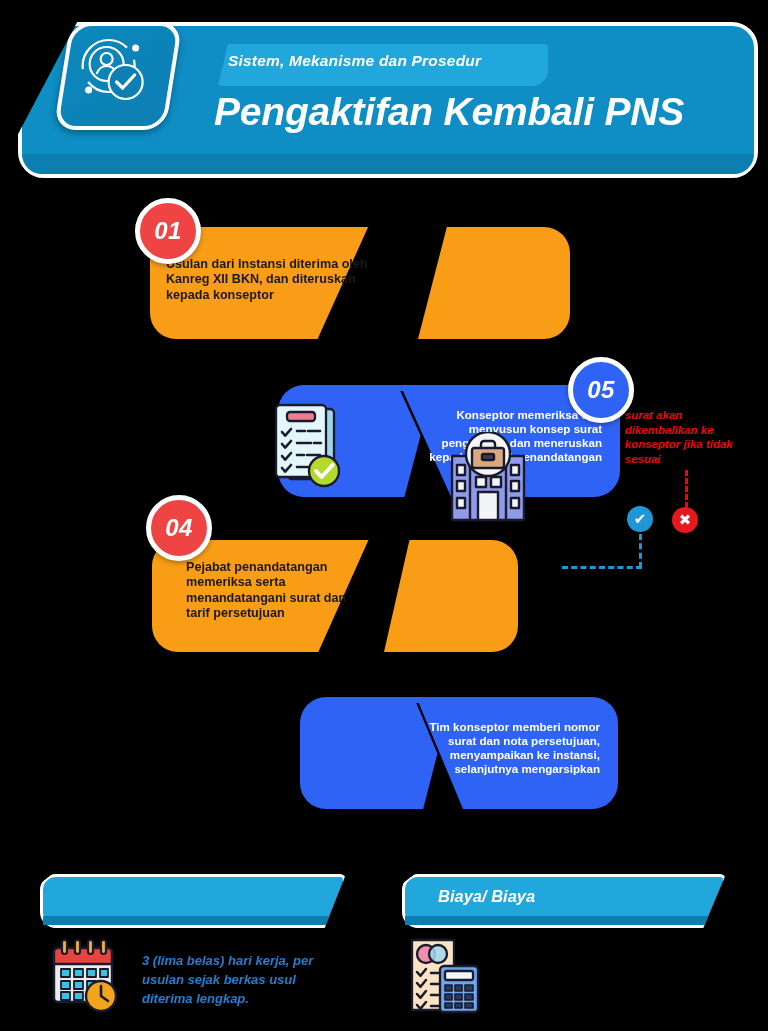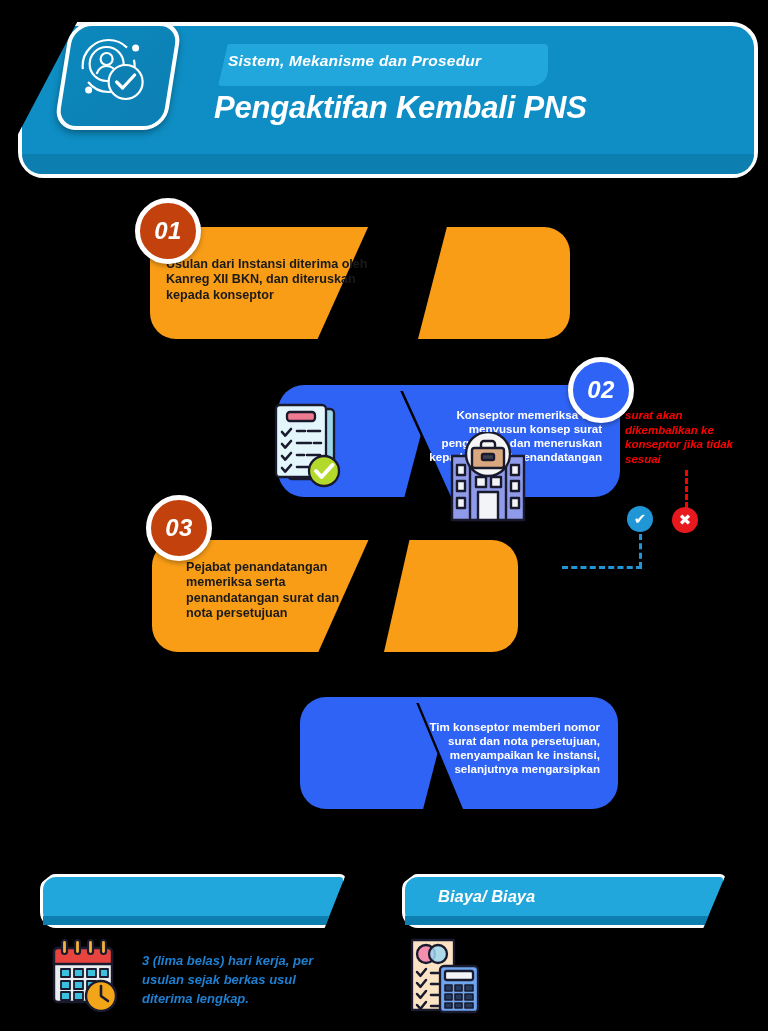--- a/index.html
+++ b/index.html
@@ -29,21 +29,21 @@
     background:#22a7dd;border-radius:4px 4px 16px 4px;
     clip-path:polygon(3% 0%,100% 0%,100% 100%,0% 100%);
   }
   .hdr-sub{
     position:absolute;left:228px;top:52px;width:330px;
     color:#ffffff;font-size:15.5px;font-weight:bold;font-style:italic;
     letter-spacing:.2px;white-space:nowrap;
   }
   .hdr-title{
     position:absolute;left:214px;top:90px;width:520px;
-    color:#ffffff;font-size:31px;font-weight:bold;font-style:italic;
+    color:#ffffff;font-size:39px;font-weight:bold;font-style:italic;
     letter-spacing:-.2px;white-space:nowrap;
   }
   .hdr-logo{
     position:absolute;left:62px;top:22px;width:104px;height:100px;
     background:linear-gradient(135deg,#0b88bd,#0d7fb3);
     border:4px solid #fff;border-radius:22px;
     transform:skewX(-9deg);
     box-shadow:0 3px 7px rgba(0,0,0,.35);
   }
   .hdr-logo svg{transform:skewX(9deg);}
@@ -59,21 +59,21 @@
   .txt{position:absolute;font-weight:bold;line-height:1.22;}
 
   .num-badge{
     position:absolute;width:56px;height:56px;border-radius:50%;
     border:5px solid #ffffff;
     display:flex;align-items:center;justify-content:center;
     color:#ffffff;font-size:24px;font-weight:bold;font-style:italic;
     letter-spacing:.5px;z-index:6;
     box-shadow:0 2px 5px rgba(0,0,0,.3);
   }
-  .num-orange{background:#c2410c;}
+  .num-orange{background:#ef4444;}
   .num-blue{background:#2f63f5;}
 
   .icon-box{position:absolute;z-index:5;}
 
   
   .orange-main{
     background:#f99d17;
     clip-path:polygon(0 0, 82% 0, 63% 100%, 0 100%);
     border-radius:26px 0 0 26px;
   }
@@ -203,21 +203,21 @@
   <div class="step" style="left:0;top:360px;width:768px;height:160px;">
     <div class="panel drop" style="left:278px;top:25px;width:156px;">
       <div class="body blue-left"></div>
     </div>
     <div class="panel drop" style="left:352px;top:25px;width:268px;">
       <div class="body blue-main"></div>
     </div>
 
     <div class="txt" style="left:406px;top:48px;width:196px;color:#ffffff;font-size:11.6px;text-align:right;">Konseptor memeriksa dan menyusun konsep surat pengaktifan dan meneruskan kepada pejabat penandatangan</div>
 
-    <div class="num-badge num-blue" style="left:568px;top:-3px;">02</div>
+    <div class="num-badge num-blue" style="left:568px;top:-3px;">05</div>
 
     <div class="icon-box" style="left:270px;top:39px;">
       <svg width="78" height="92" viewBox="0 0 78 92">
         <g stroke="#1a1a2e" stroke-width="2.3" stroke-linejoin="round">
           <rect x="18" y="10" width="46" height="70" rx="4" fill="#9ed8e8"></rect>
           <rect x="6" y="6" width="50" height="72" rx="4" fill="#e3f6fb"></rect>
           <rect x="17" y="13" width="28" height="9" rx="3" fill="#ef7b91"></rect>
           <g stroke-width="2.6" fill="none" stroke-linecap="round">
             <path d="M12 33l3.2 3.6L21 30"></path>
             <path d="M12 45l3.2 3.6L21 42"></path>
@@ -245,23 +245,23 @@
   </div>
 
   <div class="step" style="left:0;top:500px;width:768px;height:170px;">
     <div class="panel drop" style="left:152px;top:40px;width:264px;">
       <div class="body orange-main"></div>
     </div>
     <div class="panel drop" style="left:384px;top:40px;width:134px;">
       <div class="body orange-right"></div>
     </div>
 
-    <div class="txt" style="left:186px;top:60px;width:180px;color:#1a1a1a;font-size:12.6px;">Pejabat penandatangan memeriksa serta penandatangan surat dan nota persetujuan</div>
-
-    <div class="num-badge num-orange" style="left:146px;top:-5px;">03</div>
+    <div class="txt" style="left:186px;top:60px;width:180px;color:#1a1a1a;font-size:12.6px;">Pejabat penandatangan memeriksa serta menandatangani surat dan tarif persetujuan</div>
+
+    <div class="num-badge num-orange" style="left:146px;top:-5px;">04</div>
 
   </div>
 
   <div class="step" style="left:0;top:665px;width:768px;height:165px;">
     <div class="panel drop" style="left:300px;top:32px;width:152px;">
       <div class="body blue-left"></div>
     </div>
     <div class="panel drop" style="left:372px;top:32px;width:246px;">
       <div class="body blue-main"></div>
     </div>

